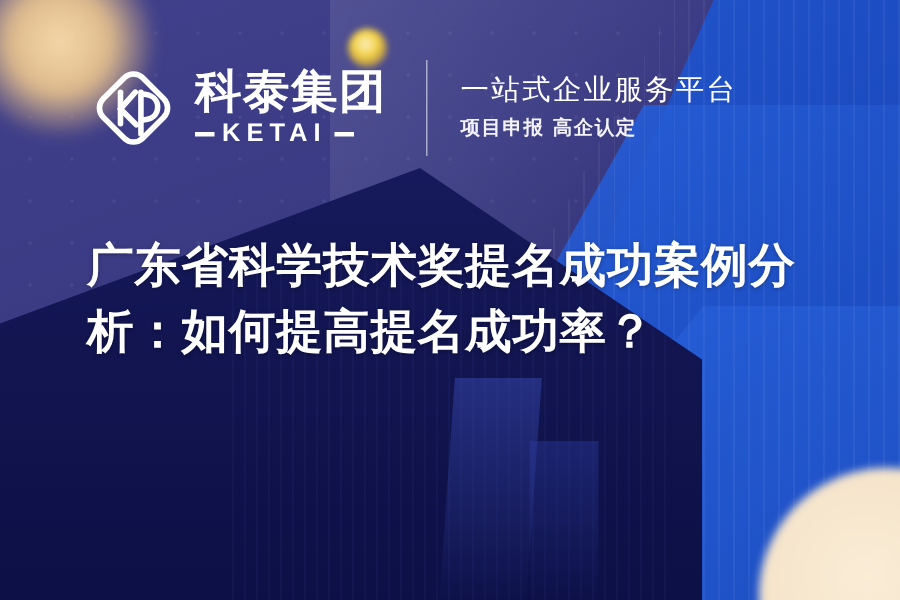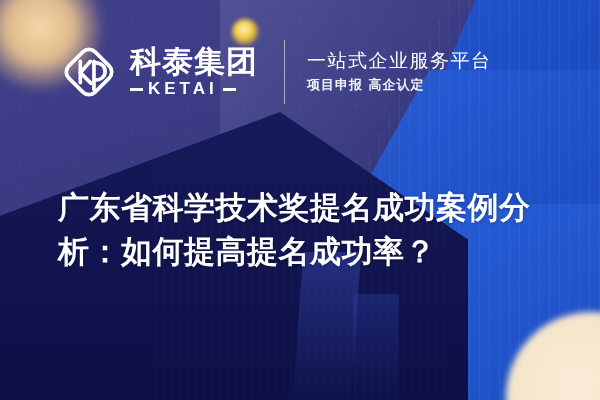--- a/index.html
+++ b/index.html
@@ -233,21 +233,20 @@
     position: absolute;
     left: 58px; top: 155px;
     width: 500px;
     font-family: "DejaVu Sans", "Liberation Sans", sans-serif;
     font-size: 31px;
     font-weight: 700;
     color: #ffffff;
     line-height: 1.42;
     letter-spacing: 0.5px;
     text-shadow: 0 1px 3px rgba(0,0,0,0.30);
-    margin-top: 30px;
   }
 </style>
 </head>
 <body>
 
 <div id="banner">
 
   <div class="bg-base"></div>
   <div class="bg-dots"></div>
 

